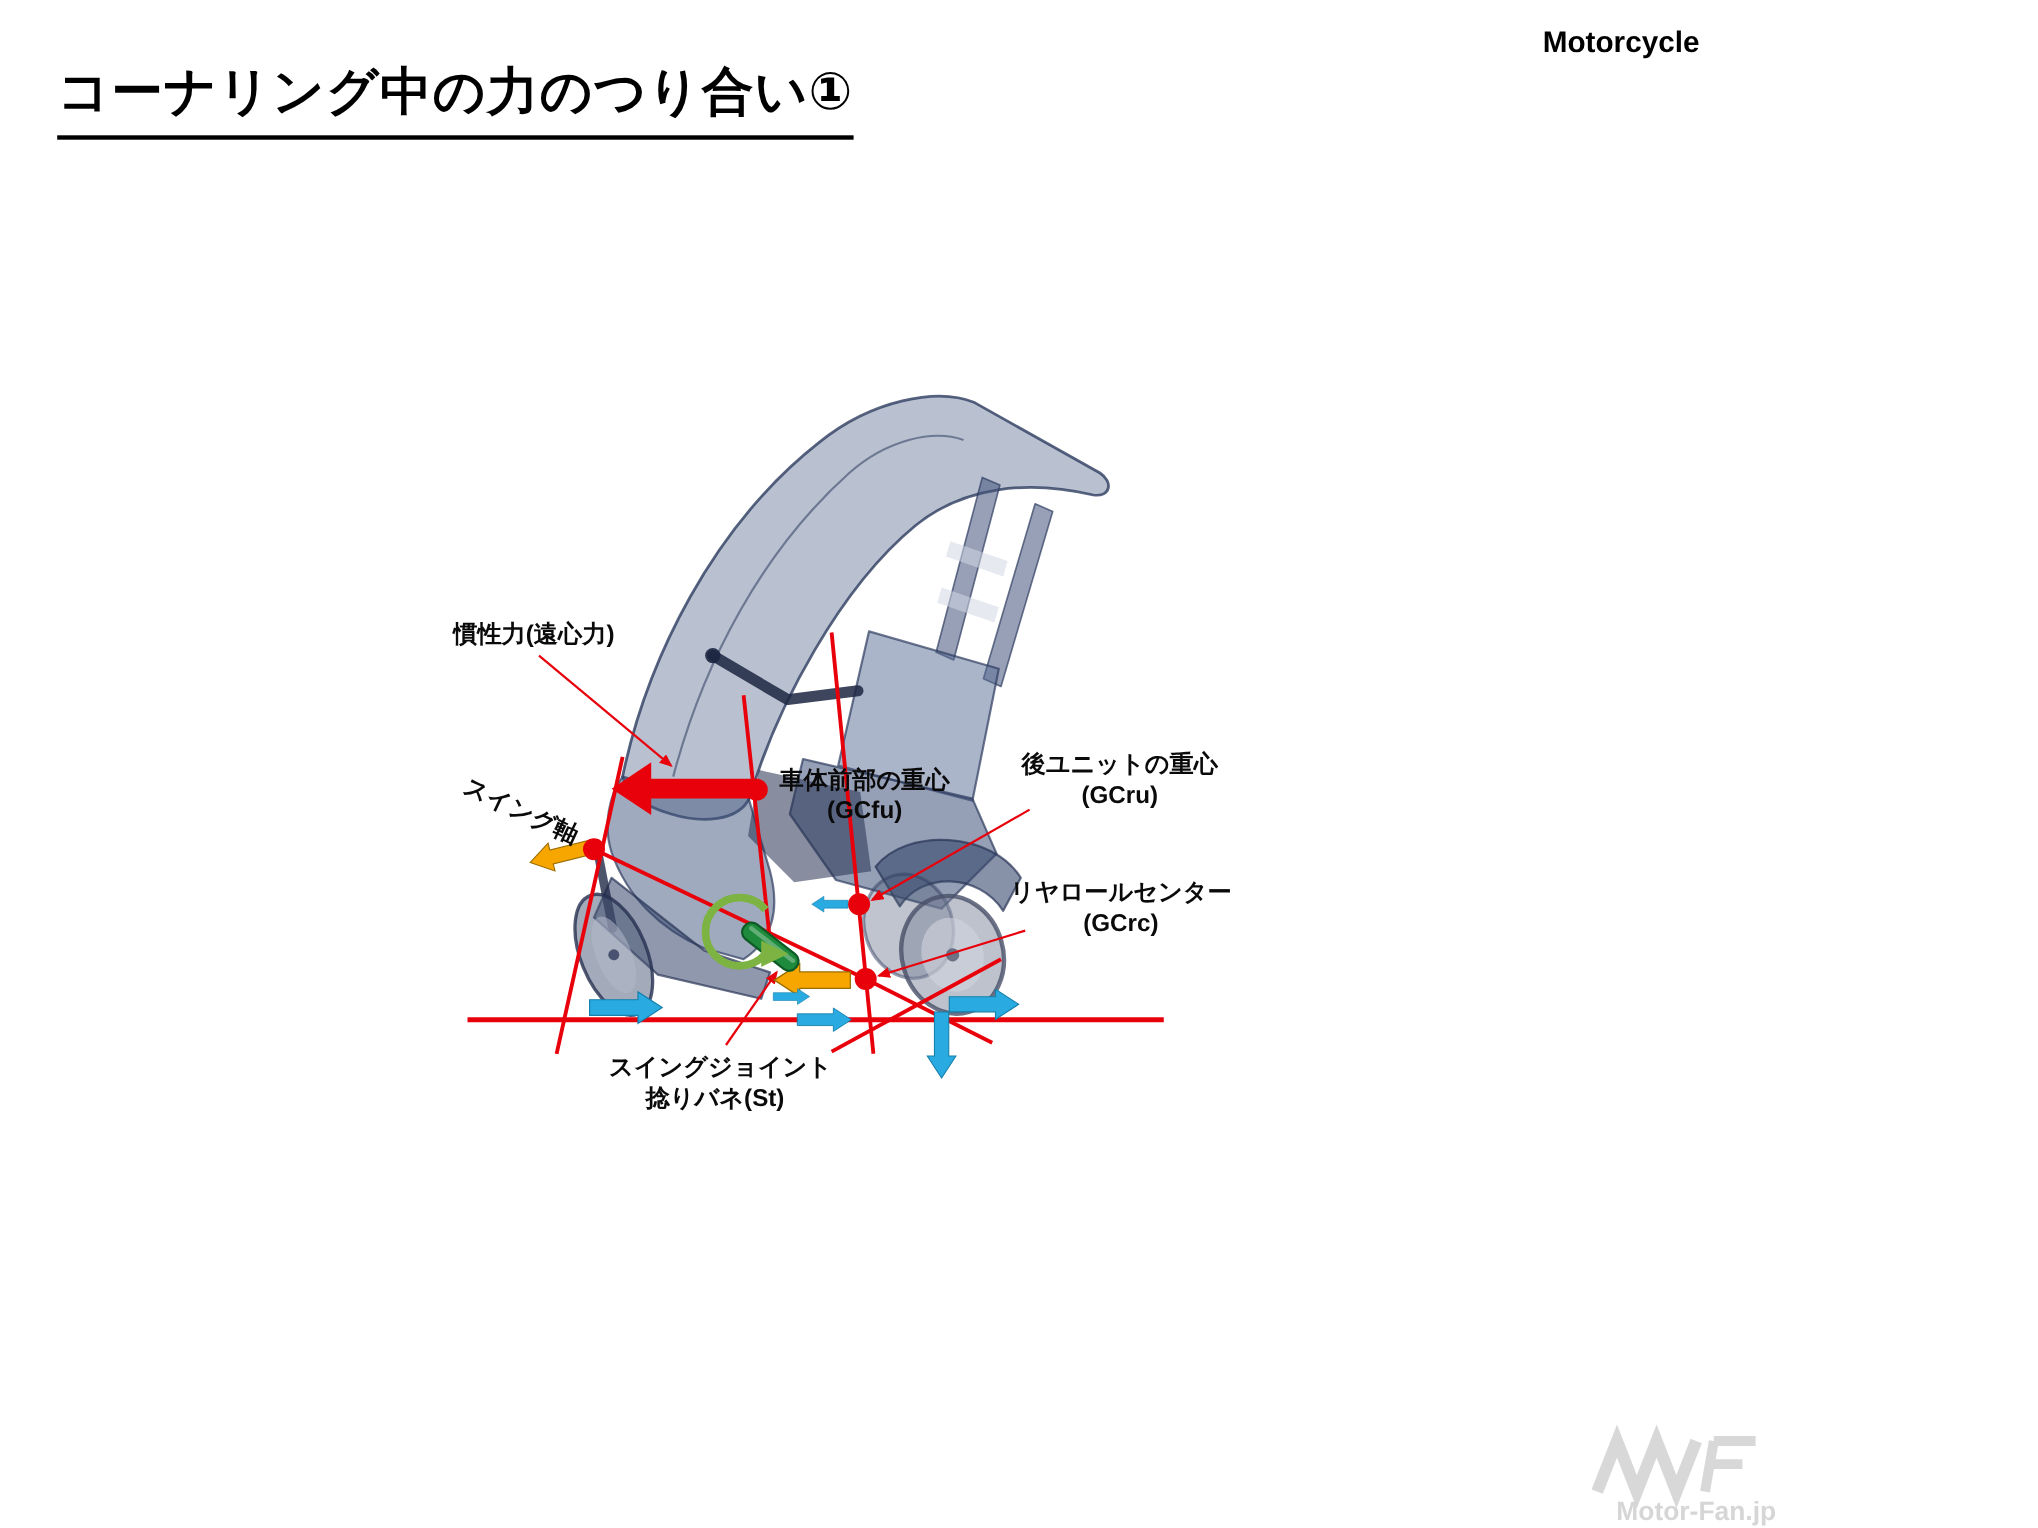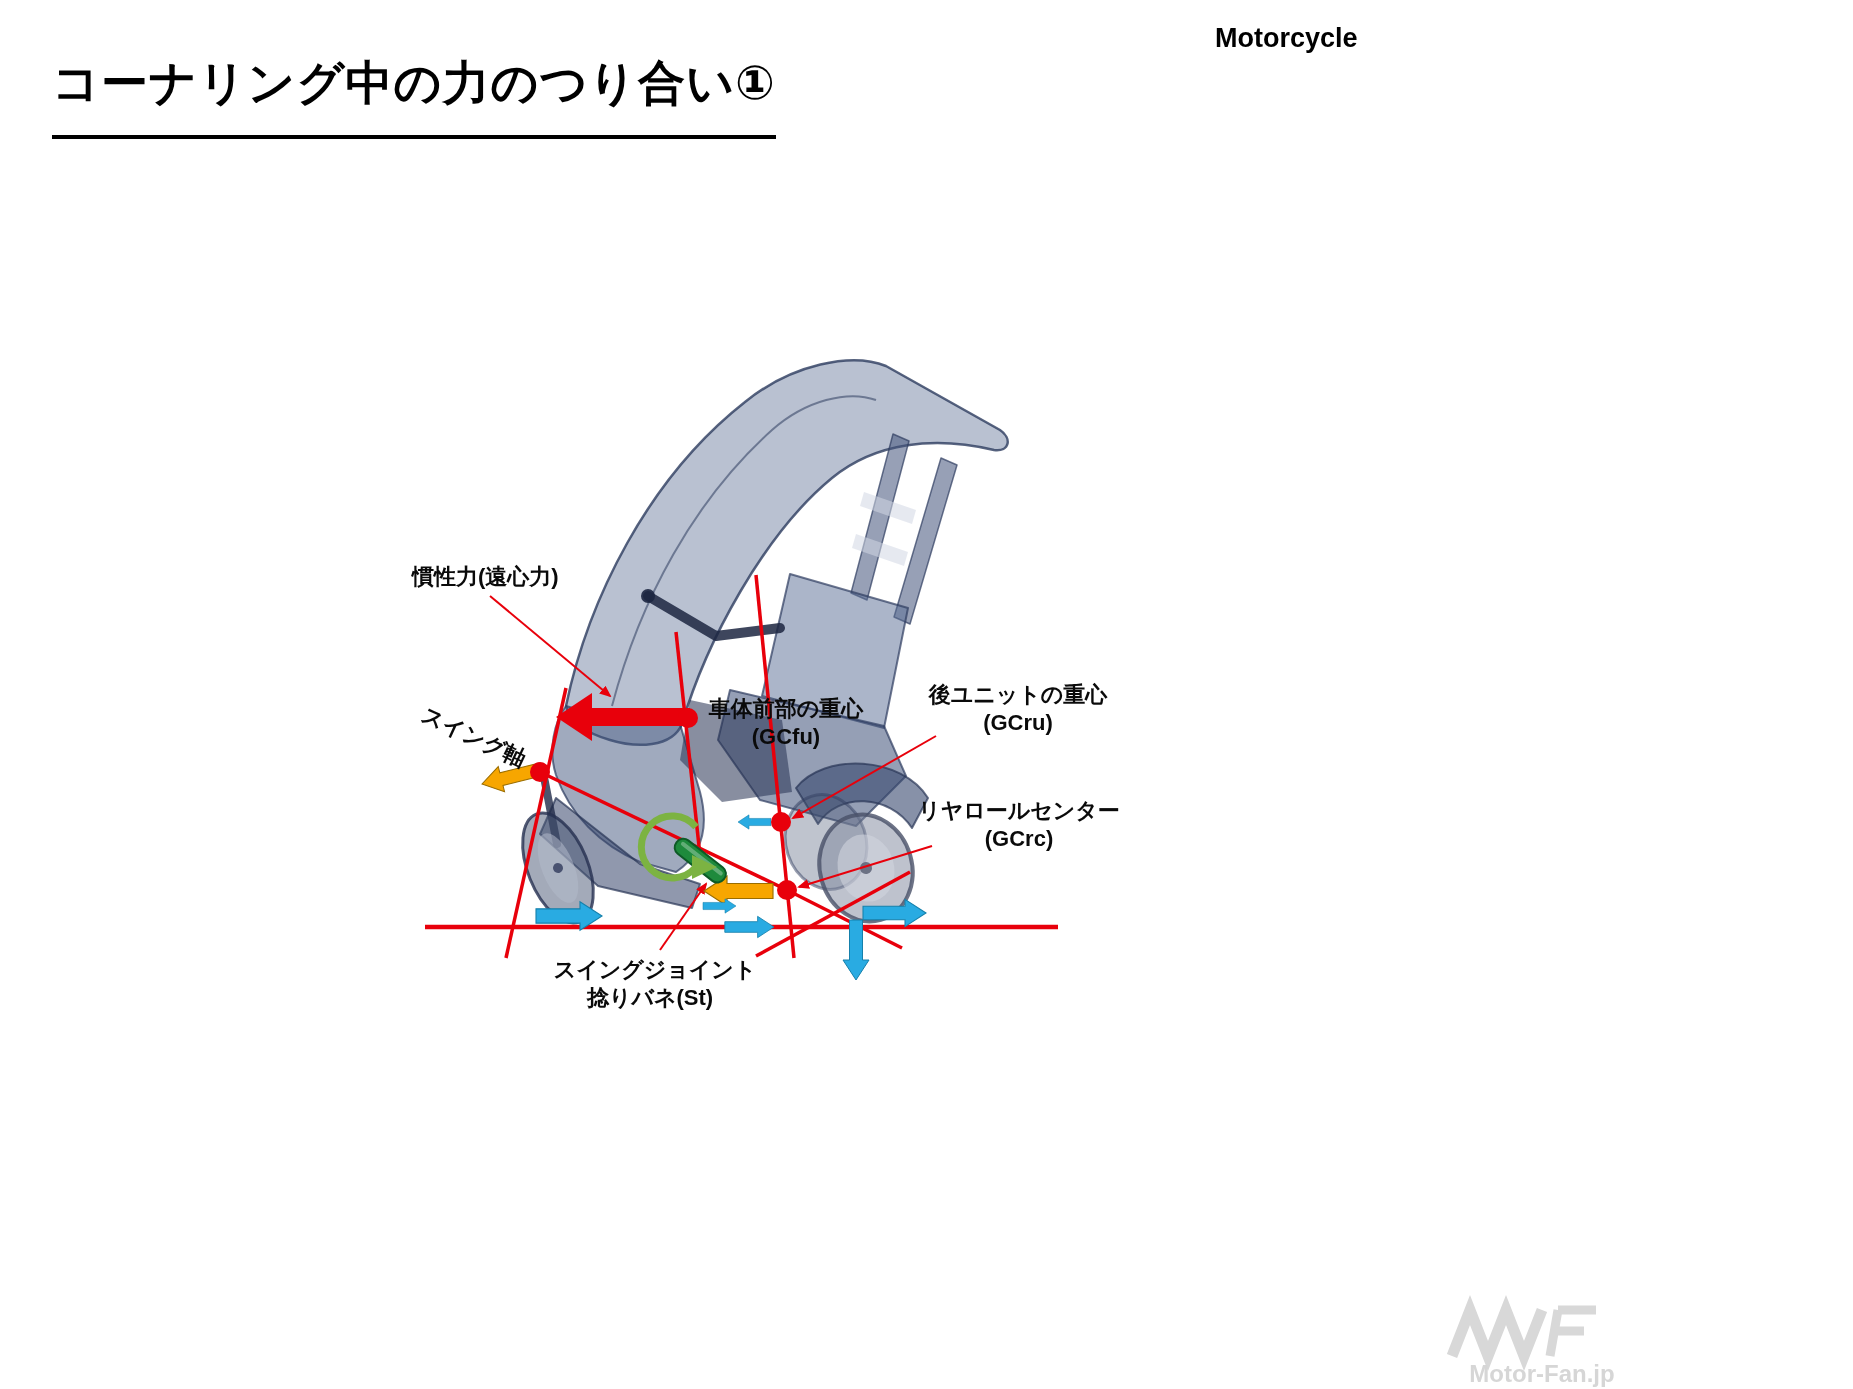--- a/index.html
+++ b/index.html
@@ -3,26 +3,26 @@
 <meta charset="utf-8">
 <style>
   html,body { margin:0; padding:0; }
   body {
     width:1853px; height:1389px; background:#ffffff; position:relative; overflow:hidden;
     font-family:"Liberation Sans","DejaVu Sans",sans-serif;
   }
   .page-title {
     position:absolute; left:52px; top:52px;
     font-size:47px; font-weight:800; color:#000;
-    border-bottom:4px solid #000; padding-bottom:20px; letter-spacing:1px;
+    border-bottom:4px solid #000; padding-bottom:8px; letter-spacing:1px;
     white-space:nowrap;
   }
   .brand {
     position:absolute; left:1215px; top:22px; width:330px;
-    text-align:left; font-size:27px; font-weight:800; line-height:1.25; color:#000;
+    text-align:right; font-size:27px; font-weight:800; line-height:1.25; color:#000;
   }
   svg.diagram { position:absolute; left:0; top:0; }
   text.lbl { font-size:22px; font-weight:700; fill:#0a0a0a; }
   text.wm  { font-size:24px; font-weight:700; fill:#d6d6d6; }
 </style>
 </head>
 <body>
 
 <div class="page-title">コーナリング中の力のつり合い①</div>
 

